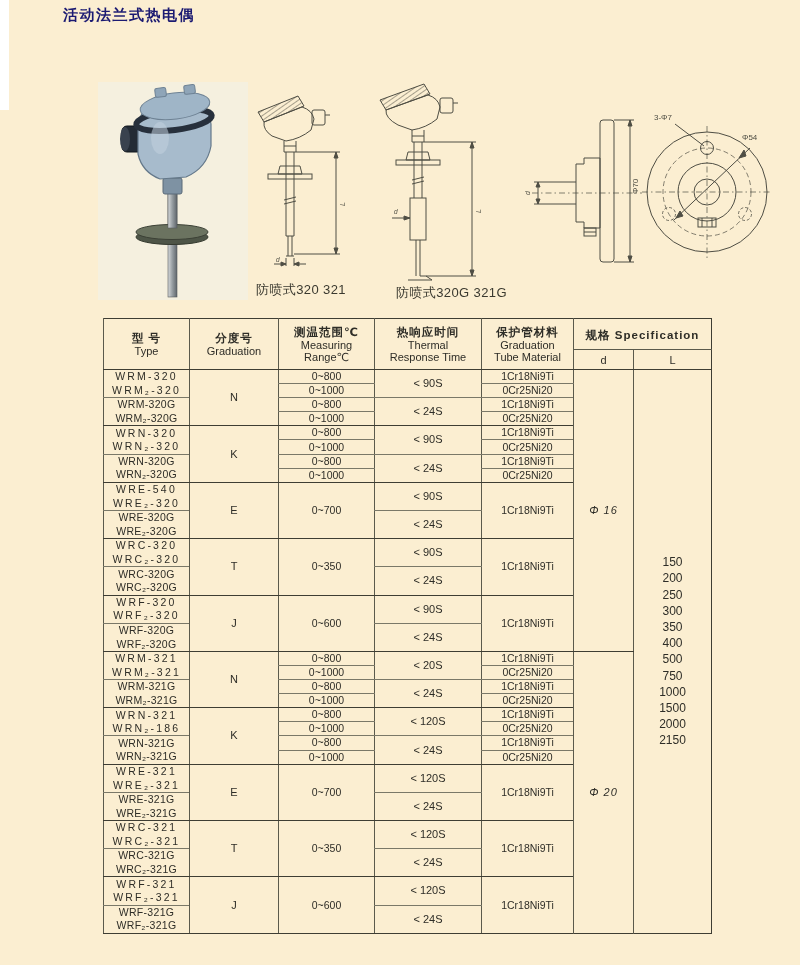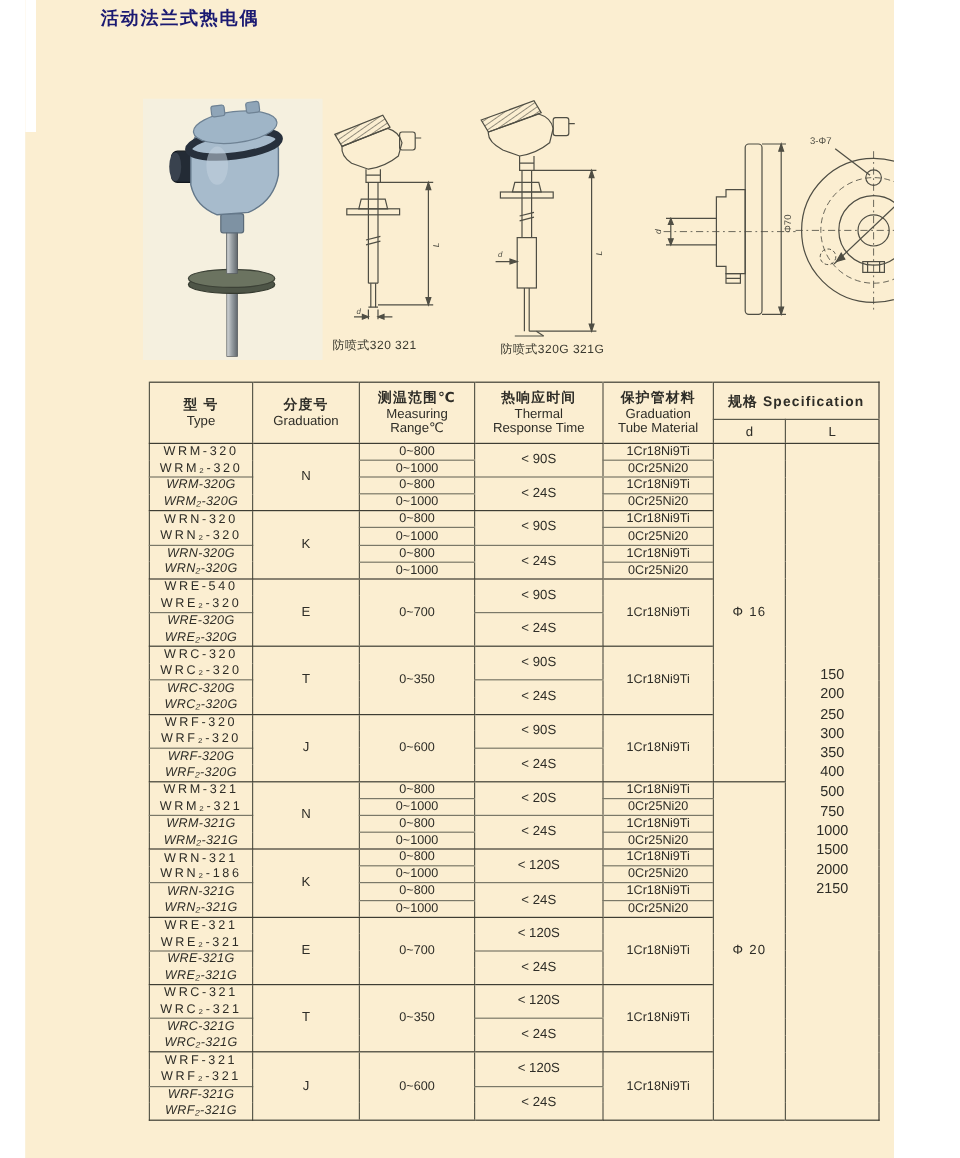--- a/index.html
+++ b/index.html
@@ -1,30 +1,30 @@
 <!DOCTYPE html>
 <html><head>
 <meta charset="utf-8">
 <style>
   html,body{margin:0;padding:0;}
   body{font-family:"Liberation Sans","DejaVu Sans",sans-serif;}
-  #page{position:relative;width:724px;height:965px;background:#FBEED1;overflow:hidden;margin-left:21px;}
+  #page{position:relative;width:800px;height:965px;background:#FBEED1;overflow:hidden;}
   .white-corner{position:absolute;left:0;top:0;width:9px;height:110px;background:#ffffff;}
 
   
   .title-zh{position:absolute;left:63px;top:6px;font-size:15px;font-weight:bold;color:#1B1A72;letter-spacing:1.5px;}
   .title-en{position:absolute;left:63px;top:25px;font-size:15px;font-weight:bold;color:#1B1A72;}
 
   
   .fig{position:absolute;}
   #fig-photo{left:98px;top:82px;}
   #fig-draw1{left:248px;top:86px;}
   #fig-draw2{left:372px;top:78px;}
   #fig-flange{left:492px;top:106px;}
-  .caption{position:absolute;font-size:10px;color:#3A392F;letter-spacing:.4px;white-space:nowrap;}
+  .caption{position:absolute;font-size:13px;color:#3A392F;letter-spacing:.4px;white-space:nowrap;}
   #cap1{left:256px;top:281px;}
   #cap2{left:396px;top:284px;}
 
   
   #spec-table{position:absolute;left:103px;top:318px;border-collapse:collapse;table-layout:fixed;
     border:1.6px solid #3E3D33;color:#2E2D27;}
   #spec-table th,#spec-table td{padding:0;margin:0;text-align:center;vertical-align:middle;
     border-left:1px solid #5B5A4C;font-weight:normal;}
   thead th{border-bottom:1.5px solid #3E3D33;}
   .hz{font-size:11.5px;font-weight:bold;letter-spacing:1px;line-height:14px;}
@@ -33,25 +33,25 @@
   tr.sub-row th{height:19px;font-size:11px;border-bottom:1.5px solid #3E3D33;}
   thead tr.main-row th{height:30px;}
   thead th.tall{vertical-align:middle;}
 
   tbody tr{height:14.1px;}
   tbody td{font-size:10.5px;line-height:11px;}
   .row-b{border-bottom:1px solid #7A7868;}
   .pair-b{border-bottom:1px solid #7A7868;}
   .group-b{border-bottom:1.5px solid #3E3D33;}
   .type-cell.spaced{letter-spacing:2.2px;}
-  .type-cell.tight{letter-spacing:.3px;font-style:italic;}
+  .type-cell.tight{letter-spacing:.3px;}
   .grad-cell{font-size:11px;}
   .thermal-cell{font-size:11px;}
   .mat-merged{padding-top:14px;}
-  .d-cell{font-size:11px;letter-spacing:1px;}
+  .d-cell{font-size:11px;letter-spacing:1px;font-style:italic;}
   .len-list{font-size:12px;line-height:16.2px;}
 </style>
 </head>
 <body>
 
 <div id="page">
   <div class="white-corner"></div>
 
   <div class="title-zh">活动法兰式热电偶</div>
 

